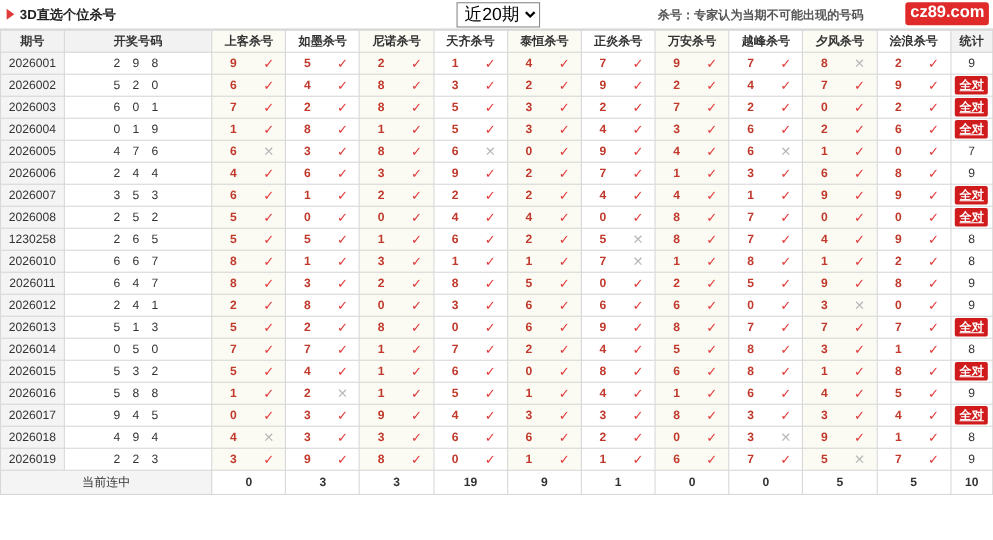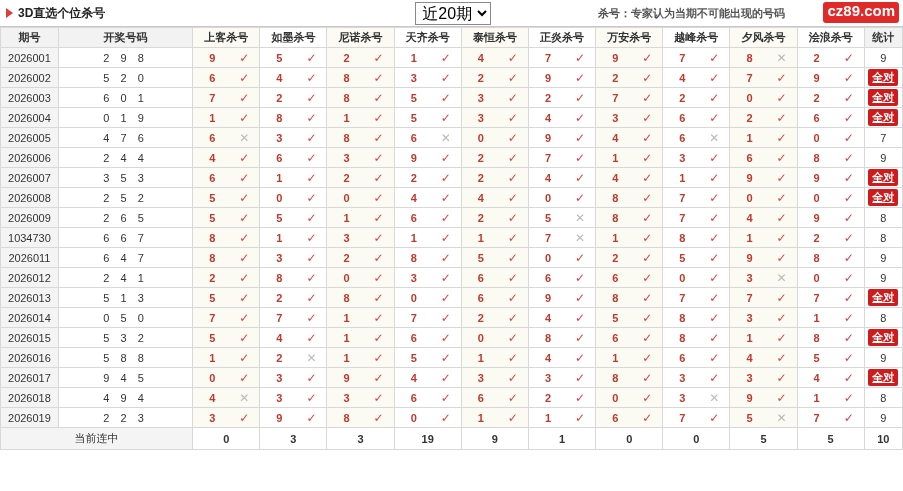--- a/index.html
+++ b/index.html
@@ -609,21 +609,21 @@
           </td>
           <td class="colB">
             <span class="cellpair">
               <span class="num">0</span>
               <span class="mk ok">✓</span>
             </span>
           </td>
           <td class="stat"><span class="allok">全对</span></td>
         </tr>
         <tr>
-          <td class="issue">2026009</td>
+          <td class="issue">1230258</td>
           <td class="draw">2 6 5</td>
           <td class="colA">
             <span class="cellpair">
               <span class="num">5</span>
               <span class="mk ok">✓</span>
             </span>
           </td>
           <td class="colB">
             <span class="cellpair">
               <span class="num">5</span>
@@ -674,21 +674,21 @@
           </td>
           <td class="colB">
             <span class="cellpair">
               <span class="num">9</span>
               <span class="mk ok">✓</span>
             </span>
           </td>
           <td class="stat">8</td>
         </tr>
         <tr>
-          <td class="issue">1034730</td>
+          <td class="issue">2026010</td>
           <td class="draw">6 6 7</td>
           <td class="colA">
             <span class="cellpair">
               <span class="num">8</span>
               <span class="mk ok">✓</span>
             </span>
           </td>
           <td class="colB">
             <span class="cellpair">
               <span class="num">1</span>

